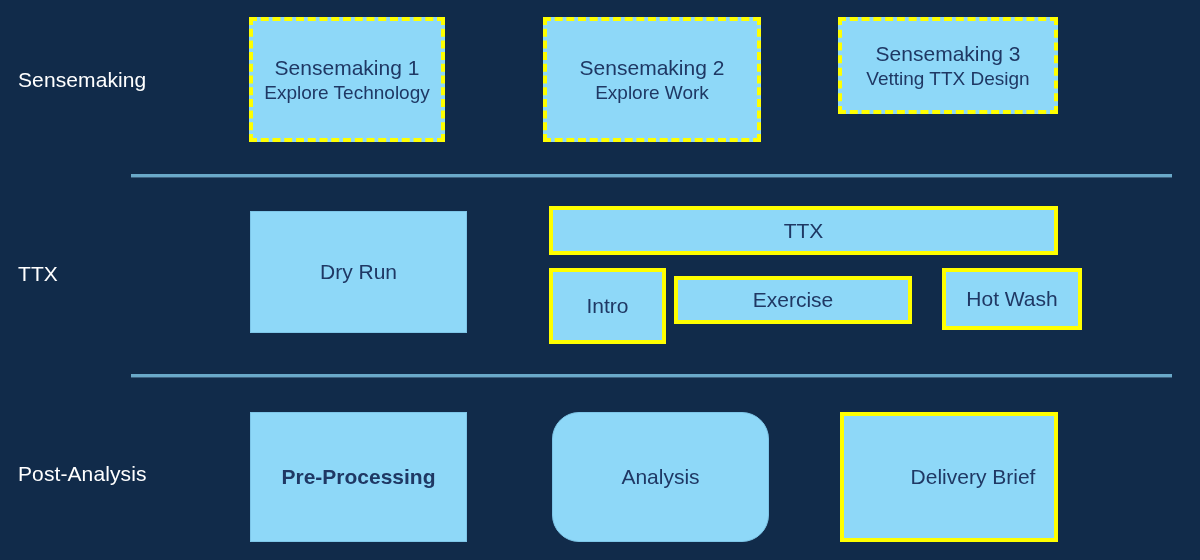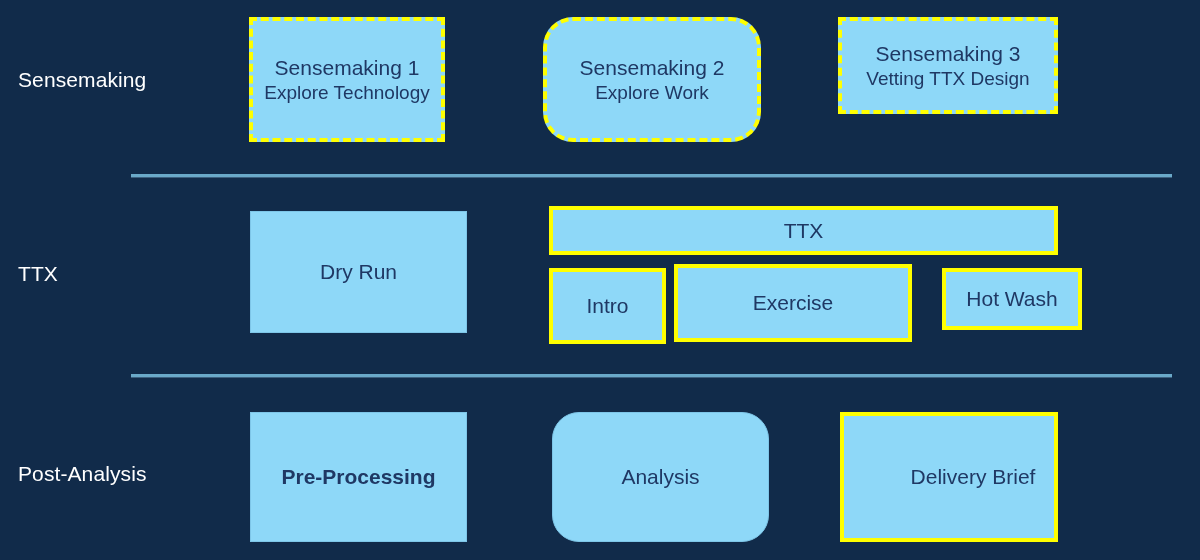--- a/index.html
+++ b/index.html
@@ -68,28 +68,28 @@
   }
   .node.solid-accent {
     border: 4px solid #ffff00;
   }
   .node .title  { font-size: 21px; }
   .node .sub    { font-size: 19px; }
   .node .single { font-size: 21px; }
 
   
   #node-sensemaking-1 { left: 249px; top: 17px;  width: 196px; height: 125px; }
-  #node-sensemaking-2 { left: 543px; top: 17px;  width: 218px; height: 125px; border-radius: 30px; }
+  #node-sensemaking-2 { left: 543px; top: 17px;  width: 218px; height: 125px; }
   #node-sensemaking-3 { left: 838px; top: 17px;  width: 220px; height: 97px; }
 
   
   #node-dry-run   { left: 250px; top: 211px; width: 217px; height: 122px; }
   #node-ttx-bar   { left: 549px; top: 206px; width: 509px; height: 49px;  }
   #node-intro     { left: 549px; top: 268px; width: 117px; height: 76px;  }
-  #node-exercise  { left: 674px; top: 264px; width: 238px; height: 78px; justify-content: center;  }
+  #node-exercise  { left: 674px; top: 276px; width: 238px; height: 48px; justify-content: center;  }
   #node-hot-wash  { left: 918px; top: 268px; width: 140px; height: 62px; margin-left: 24px;  }
 
   
   #node-pre-processing { left: 250px; top: 412px; width: 217px; height: 130px; font-weight: bold; }
   #node-analysis       { left: 552px; top: 412px; width: 217px; height: 130px; border-radius: 27px; }
   #node-delivery-brief { left: 840px; top: 412px; width: 218px; height: 130px; padding-left: 48px; }
 </style>
 </head>
 <body>
 

